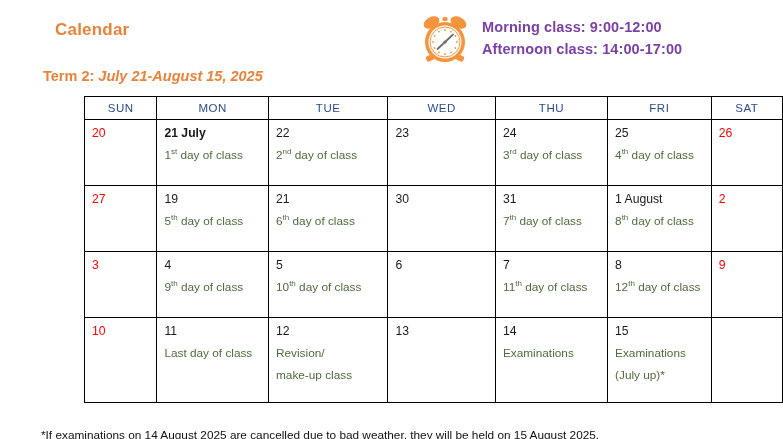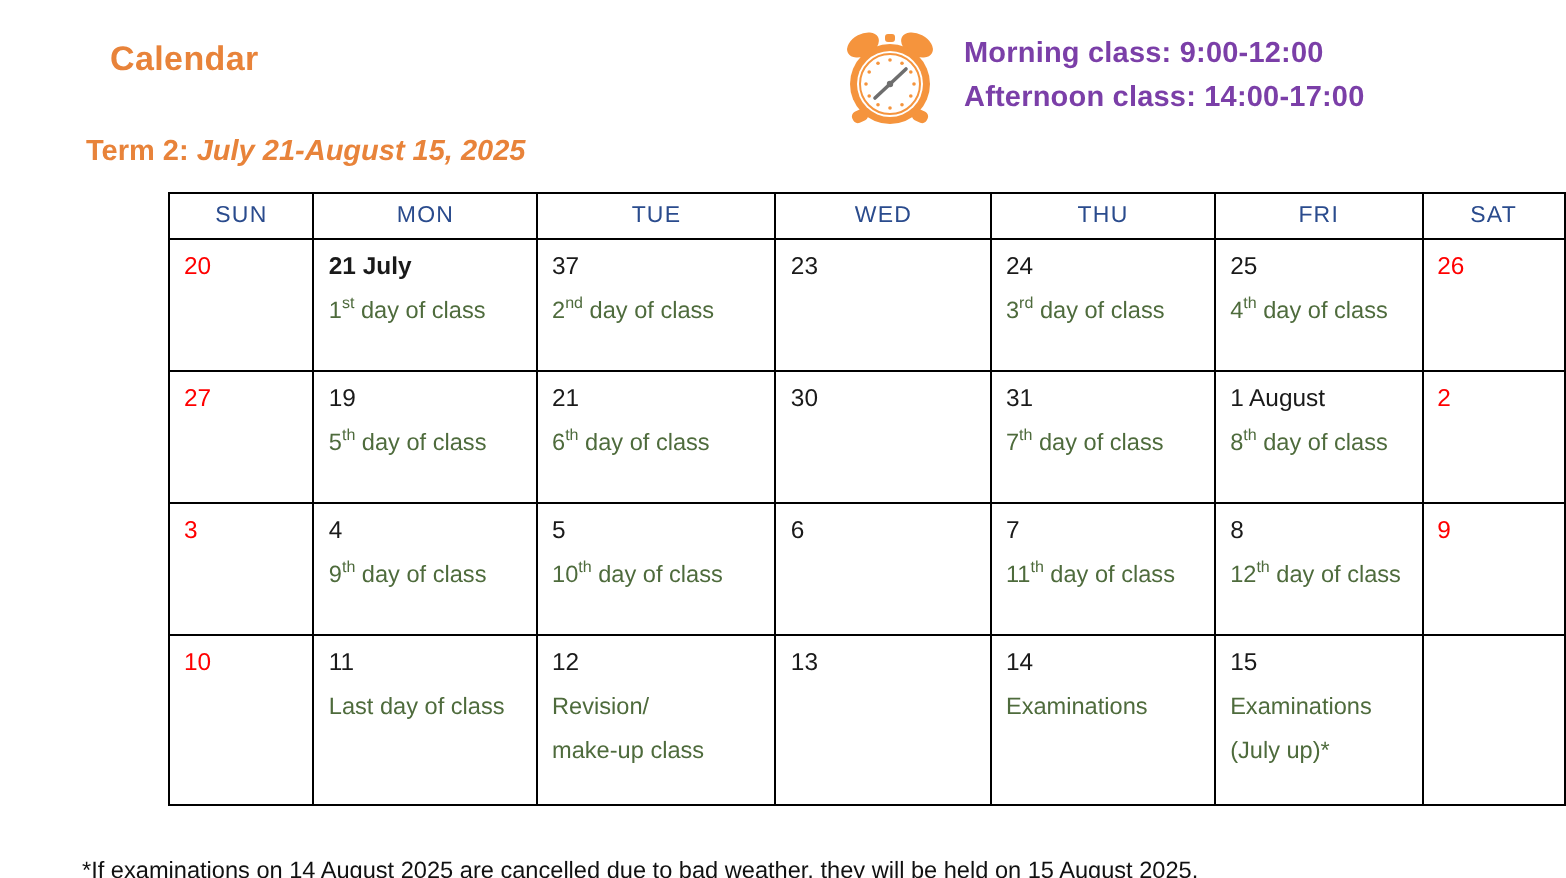--- a/index.html
+++ b/index.html
@@ -228,21 +228,21 @@
   <tbody id="calendar-body">
       <tr class="row-std">
         <td>
           <span class="daynum weekend">20</span>
         </td>
         <td>
           <span class="daynum bold">21 July</span>
           <span class="event"><span>1</span><sup>st</sup><span> day of class</span></span>
         </td>
         <td>
-          <span class="daynum">37</span>
+          <span class="daynum">22</span>
           <span class="event"><span>2</span><sup>nd</sup><span> day of class</span></span>
         </td>
         <td>
           <span class="daynum">23</span>
         </td>
         <td>
           <span class="daynum">24</span>
           <span class="event"><span>3</span><sup>rd</sup><span> day of class</span></span>
         </td>
         <td>

